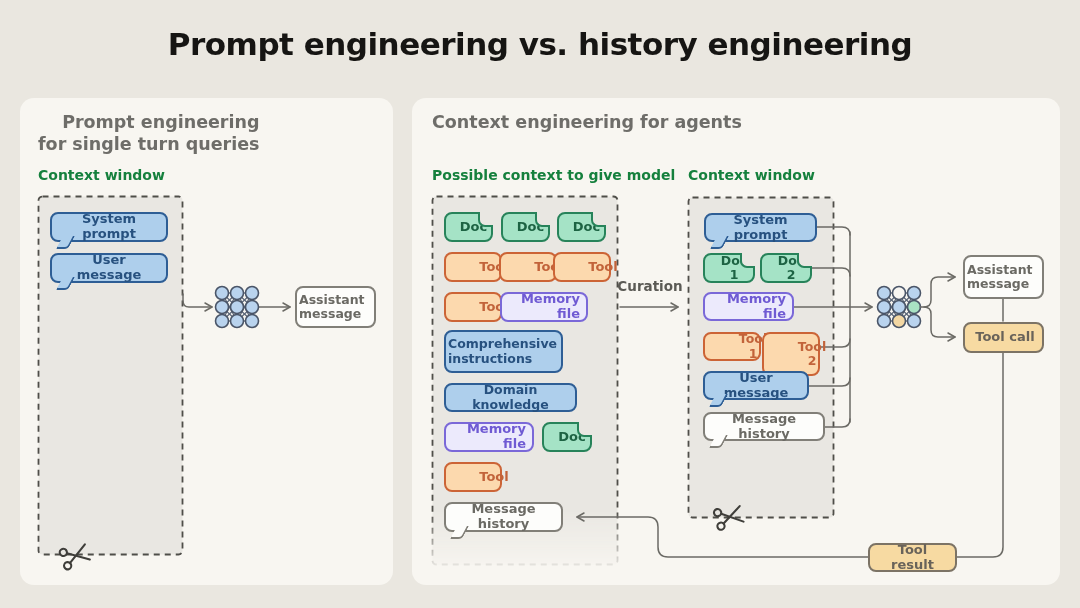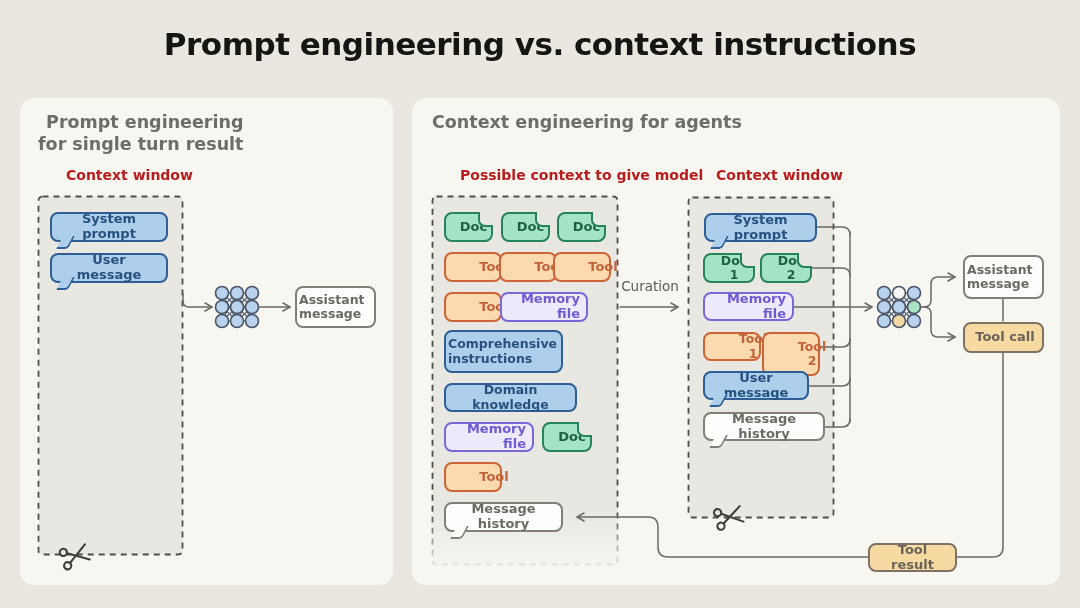--- a/index.html
+++ b/index.html
@@ -3,22 +3,22 @@
 <meta charset="utf-8">
 <style>
   html,body{margin:0;padding:0;}
   body{font-family:"DejaVu Sans","Liberation Sans",sans-serif;background:var(--page_bg,#eae7e0);}
   .page{position:relative;width:1080px;height:608px;background:var(--page_bg,#eae7e0);overflow:hidden;}
   .abs{position:absolute;box-sizing:border-box;}
   .title{left:0;top:26px;width:1080px;text-align:center;font-size:31px;font-weight:800;
          color:#161513;letter-spacing:-0.5px;}
   .panel{background:var(--panel_bg,#f8f6f1);border-radius:14px;}
   .heading{font-size:17.5px;font-weight:700;color:#6e6d69;line-height:22px;}
-  .seclabel{font-size:14px;font-weight:700;color:#b91c1c;margin-left:28px;}
-  .curation{font-size:13.5px;font-weight:400;color:#5b5a55;text-align:center;}
+  .seclabel{font-size:14px;font-weight:700;color:#15803d;}
+  .curation{font-size:13.5px;font-weight:700;color:#5b5a55;text-align:center;}
   .chip{position:absolute;box-sizing:border-box;border:2px solid;border-radius:8px;
         font-size:13px;font-weight:700;display:flex;align-items:center;justify-content:center;
         padding:0 6px;line-height:1.15;text-align:center;}
   .chip.small{font-size:12.5px;}
   .chip.left-text{justify-content:flex-start;text-align:left;padding-left:2px;}
   .c-blue  {background:var(--blue_fill);  border-color:var(--blue_stroke);  color:var(--blue_text);  --f:var(--blue_fill);  --s:var(--blue_stroke);}
   .c-green {background:var(--green_fill); border-color:var(--green_stroke); color:var(--green_text); --f:var(--green_fill); --s:var(--green_stroke);}
   .c-orange{background:var(--orange_fill);border-color:var(--orange_stroke);color:var(--orange_text);padding-left:48px;--f:var(--orange_fill);--s:var(--orange_stroke);}
   .c-purple{background:var(--purple_fill);border-color:var(--purple_stroke);color:var(--purple_text);text-align:right;--f:var(--purple_fill);--s:var(--purple_stroke);}
   .c-white {background:var(--white_fill); border-color:var(--white_stroke); color:var(--white_text); --f:var(--white_fill); --s:var(--white_stroke);}
@@ -36,21 +36,21 @@
   .conn{stroke:var(--connector);stroke-width:1.5;fill:none;stroke-linejoin:round;stroke-linecap:round;}
   .dashrect{fill:var(--box_fill);stroke:var(--dash_stroke);stroke-width:1.8;stroke-dasharray:6 5;}
   .scissors{stroke:#3f3e3a;stroke-width:2.1;fill:none;stroke-linecap:round;}
   .netline{stroke:#5b6678;stroke-width:1.2;}
 </style>
 </head>
 <body>
 
 <div class="page">
 
-  <div class="abs title">Prompt engineering vs. context instructions</div>
+  <div class="abs title">Prompt engineering vs. history engineering</div>
 
   <div class="abs panel" style="left:20px;top:98px;width:373px;height:487px;"></div>
   <div class="abs panel" style="left:412px;top:98px;width:648px;height:487px;"></div>
 
   <svg class="overlay" width="1080" height="608" viewBox="0 0 1080 608">
     <defs>
       <marker id="arr" viewBox="0 0 10 10" refX="8.5" refY="5" markerWidth="10" markerHeight="10" orient="auto-start-reverse" markerUnits="userSpaceOnUse">
         <path class="conn" d="M1.5,1 L8.5,5 L1.5,9"></path>
       </marker>
       <linearGradient id="fadeG" x1="0" y1="0" x2="0" y2="1">
@@ -159,21 +159,21 @@
     <g class="scissors" transform="translate(729,517) rotate(-14)">
       <circle cx="-10" cy="-7" r="3.6"></circle>
         <circle cx="-10" cy="7" r="3.6"></circle>
       <line x1="-6.8" y1="-5" x2="13" y2="8"></line>
         <line x1="-6.8" y1="5" x2="13" y2="-8"></line>
     </g>
   </svg>
 
   <div class="abs heading" style="left:38px;top:111px;text-align:right;">
     <div>Prompt engineering</div>
-    <div>for single turn result</div>
+    <div>for single turn queries</div>
   </div>
   <div class="abs seclabel" style="left:38px;top:167px;">Context window</div>
 
   <div class="chip c-blue bubble" style="left:50px;top:212px;width:118px;height:30px;">System prompt</div>
   <div class="chip c-blue bubble" style="left:50px;top:253px;width:118px;height:30px;">User message</div>
   <div class="chip c-white small left-text" style="left:295px;top:286px;width:81px;height:42px;">Assistant message</div>
 
   <div class="abs heading" style="left:432px;top:111px;">Context engineering for agents</div>
   <div class="abs seclabel" style="left:432px;top:167px;">Possible context to give model</div>
   <div class="abs seclabel" style="left:688px;top:167px;">Context window</div>

